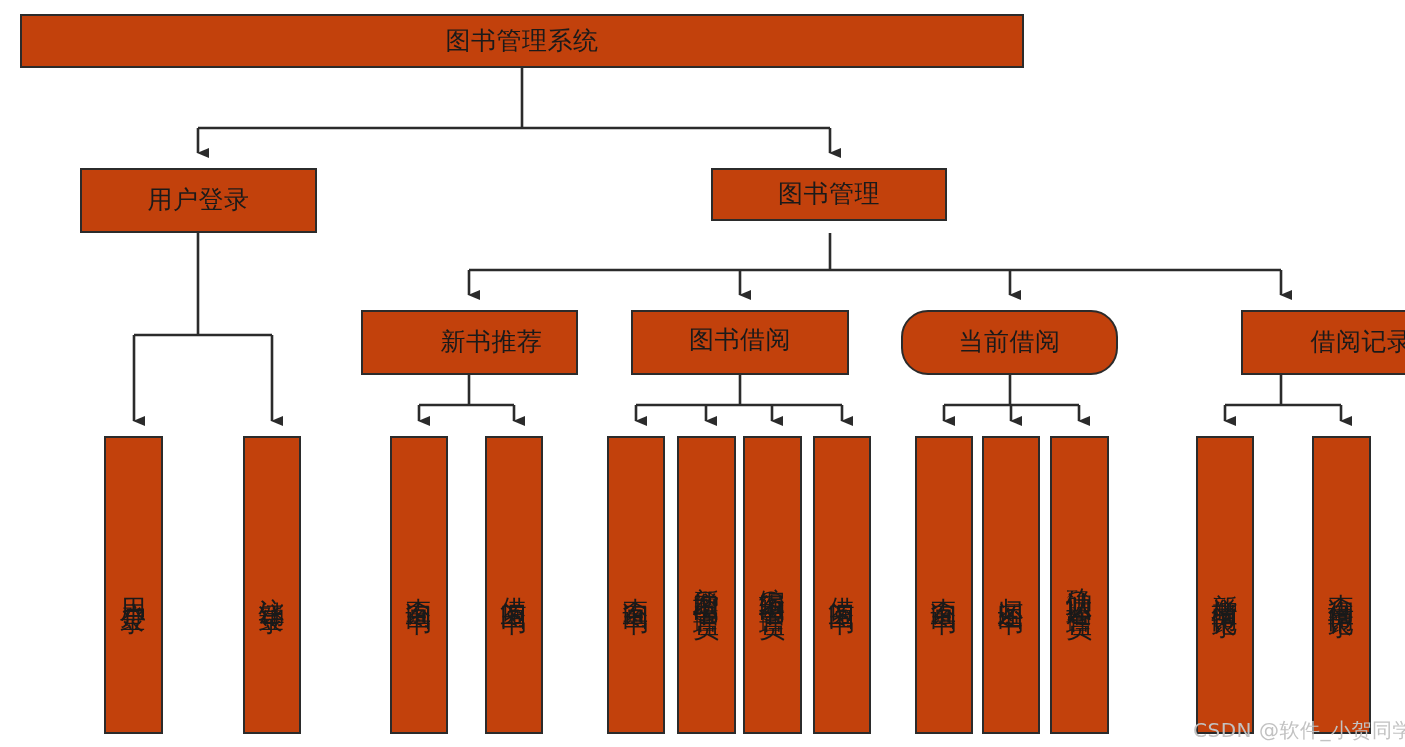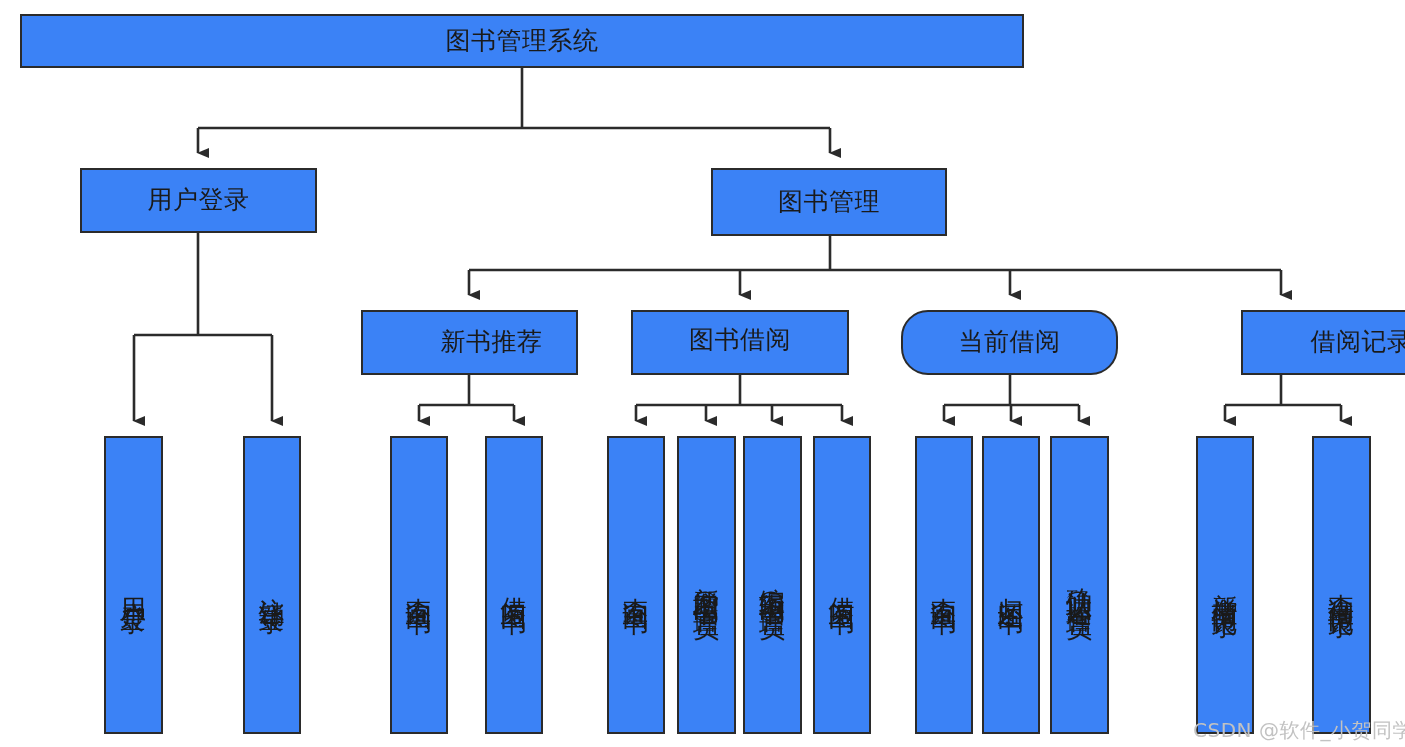--- a/index.html
+++ b/index.html
@@ -21,21 +21,21 @@
     position: absolute;
     left: 0;
     top: 0;
     width: 1405px;
     height: 747px;
     pointer-events: none;
   }
   .node {
     position: absolute;
     box-sizing: border-box;
-    background: #3b82f6;
+    background: #c2410c;
     border: 2px solid #2b2b2b;
     display: flex;
     align-items: center;
     justify-content: center;
     color: #1a1a1a;
     z-index: 2;
   }
   .node .lbl {
     display: block;
     text-align: center;
@@ -126,21 +126,21 @@
     </g>
   </svg>
 
   <div class="node horiz" style="left:20px; top:14px; width:1004px; height:54px;">
     <span class="lbl">图书管理系统</span>
   </div>
 
   <div class="node horiz" style="left:80px; top:168px; width:237px; height:65px;">
     <span class="lbl">用户登录</span>
   </div>
-  <div class="node horiz" style="left:711px; top:168px; width:236px; height:68px;">
+  <div class="node horiz" style="left:711px; top:168px; width:236px; height:53px;">
     <span class="lbl">图书管理</span>
   </div>
 
   <div class="node horiz" style="left:361px; top:310px; width:217px; height:65px;padding-left:44px;">
     <span class="lbl">新书推荐</span>
   </div>
   <div class="node horiz" style="left:631px; top:310px; width:218px; height:65px;font-family:Liberation Mono, monospace;">
     <span class="lbl">图书借阅</span>
   </div>
   <div class="node horiz" style="left:901px; top:310px; width:217px; height:65px;border-radius:27px;">

